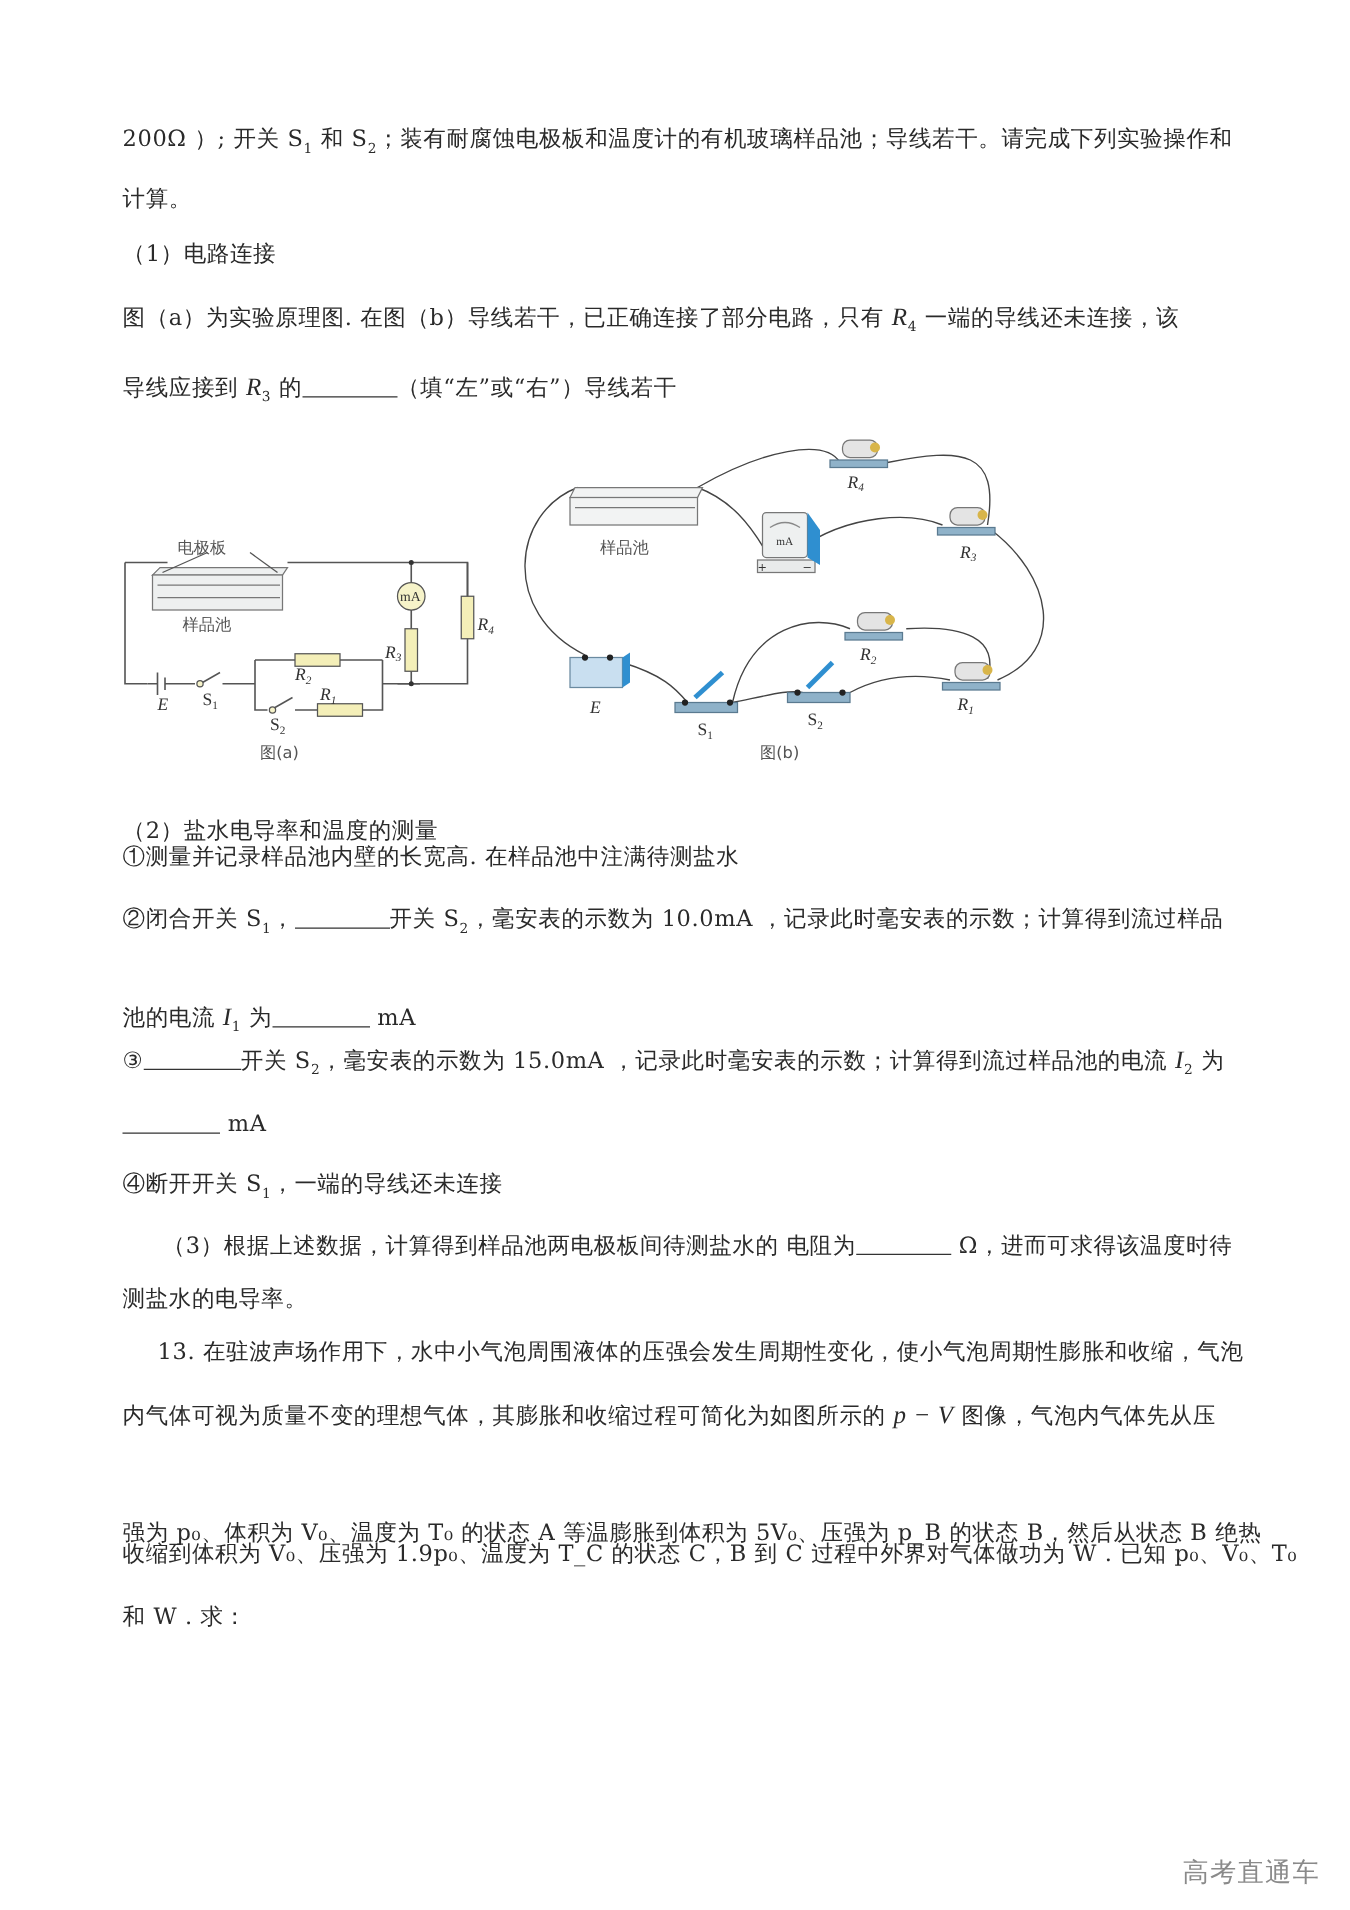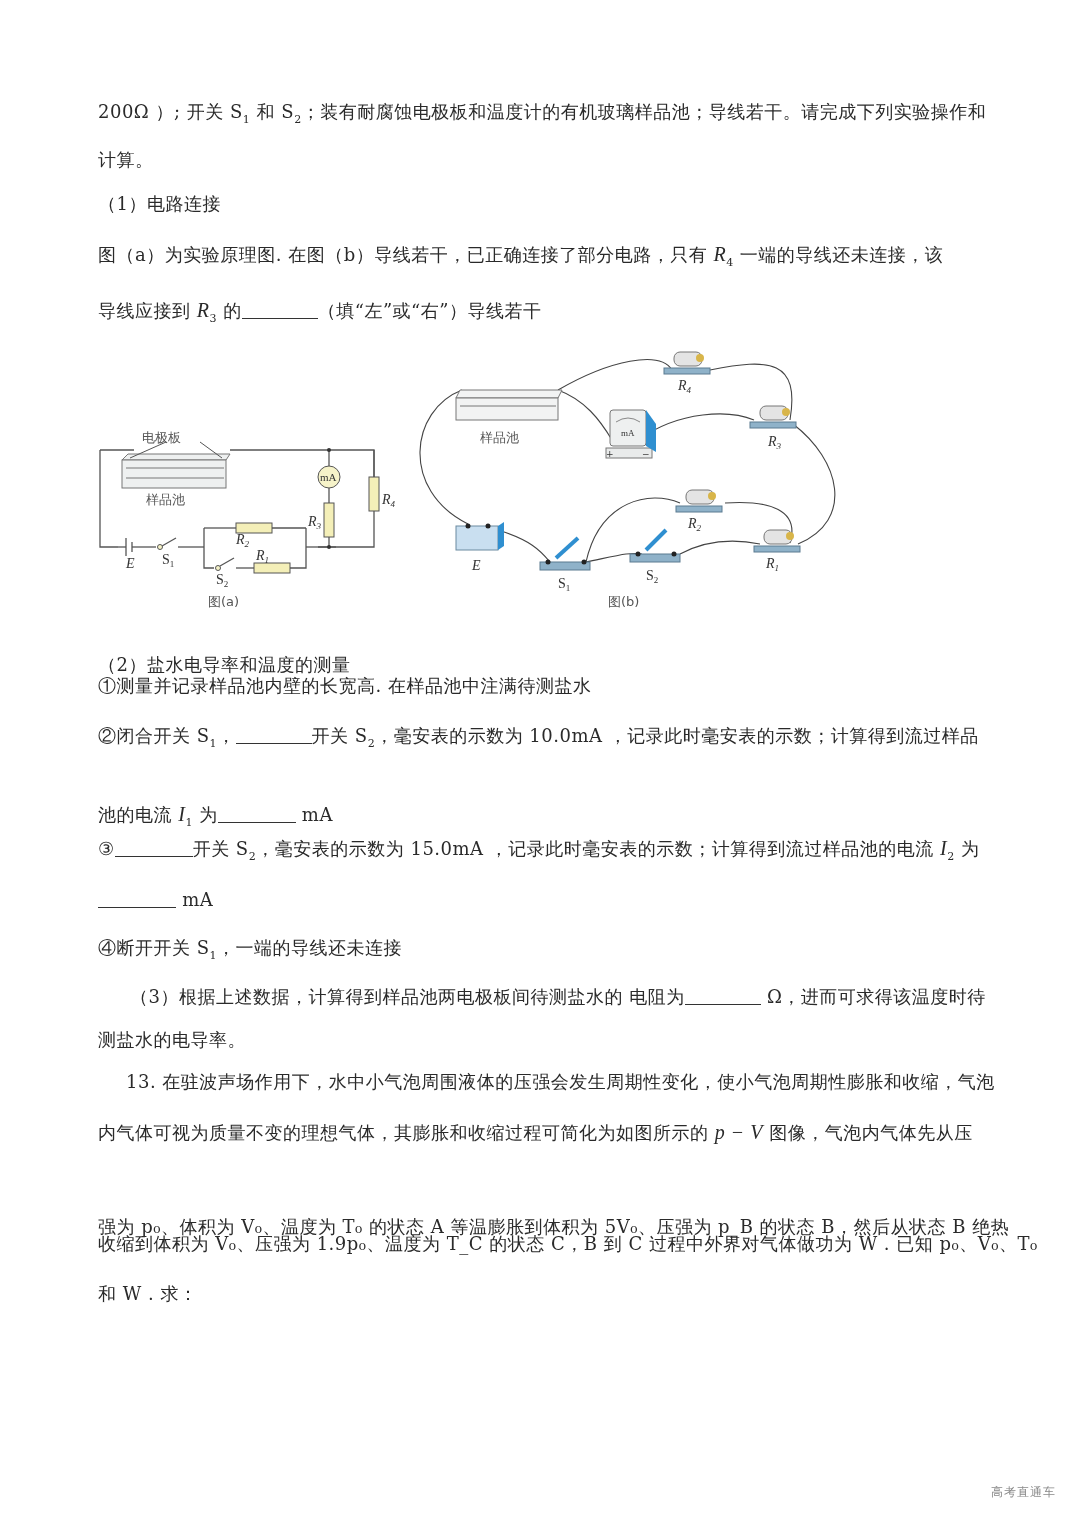--- a/index.html
+++ b/index.html
@@ -13,21 +13,21 @@
     white-space: nowrap; letter-spacing: 0.5px;
   }
   .sub { font-size: 11px; vertical-align: -5px; }
   .it { font-style: italic; font-family: "Liberation Serif", serif; font-size: 20px; }
   .blank { display: inline-block; border-bottom: 1px solid #333; height: 18px; vertical-align: -2px; }
   .fig { position: absolute; }
   .fig-label { font-family: "Liberation Serif", serif; font-size: 14px; fill: #333; }
   .fig-it { font-family: "Liberation Serif", serif; font-style: italic; font-size: 14px; fill: #333; }
   .fig-cn { font-family: "DejaVu Sans", sans-serif; font-size: 13px; fill: #555; }
   .watermark {
-    position: absolute; right: 24px; top: 1484px; font-size: 12px; color: #8a8a8a;
+    position: absolute; right: 24px; top: 1484px; font-size: 21px; color: #8a8a8a;
     font-family: Liberation Serif, serif; letter-spacing: 1px;
   }
 </style>
 </head>
 <body>
 
 <div class="line" style="top:100px;">
   <span>200Ω ）; 开关 S</span><span class="sub">1</span><span> 和 S</span><span class="sub">2</span><span>；装有耐腐蚀电极板和温度计的有机玻璃样品池；导线若干。请完成下列实验操作和</span>
 </div>
 <div class="line" style="top:148px;">计算。</div>

